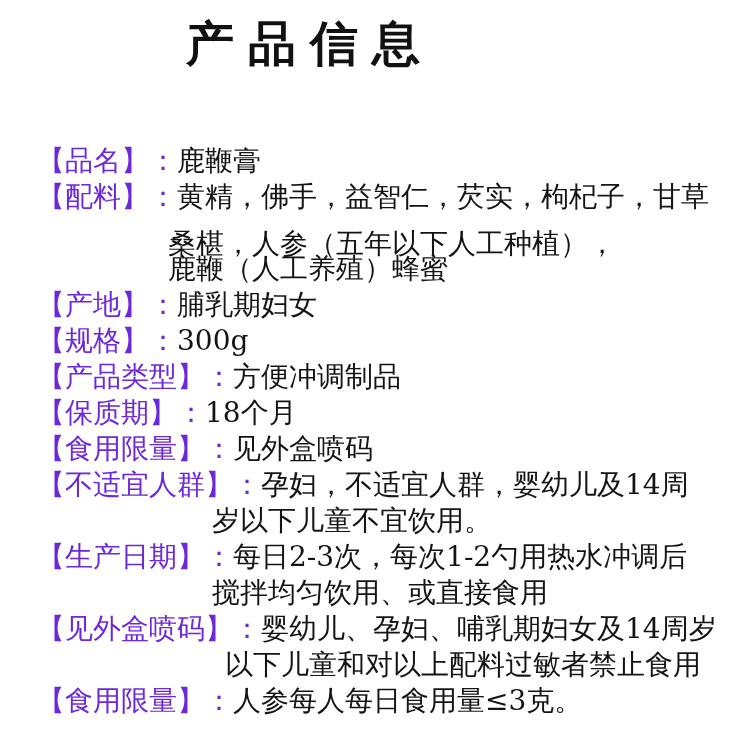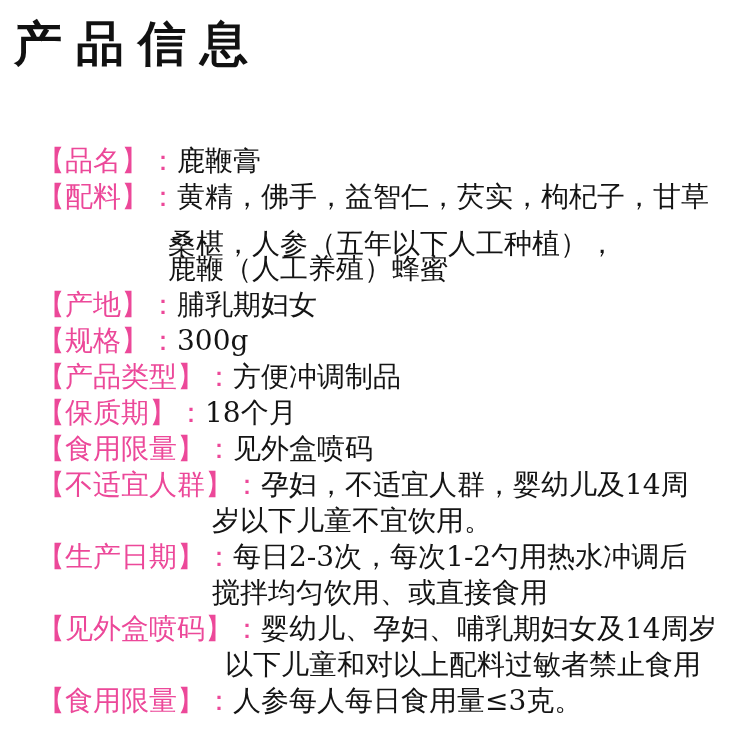--- a/index.html
+++ b/index.html
@@ -6,21 +6,21 @@
   .page{
     position:relative;
     width:750px;height:744px;
     background:#ffffff;
     color:#141414;
     font-family:"DejaVu Serif","Liberation Serif",serif;
     overflow:hidden;
   }
   .header{
     position:absolute;top:0;left:0;width:606px;
-    text-align:left;
+    text-align:center;
   }
   .title{
     margin:0;
     padding-top:12px;
     padding-left:14px; 
     font-size:48px;
     font-weight:bold;
     letter-spacing:14px;
     color:#111111;
   }
@@ -33,21 +33,21 @@
     color:#999999;
   }
   .line{
     position:absolute;
     left:37px;
     font-size:28px;
     line-height:32px;
     white-space:nowrap;
     color:#141414;
   }
-  .lbl{color:#ec4899;}
+  .lbl{color:#6d28d9;}
 </style>
 </head>
 <body>
 
 <div class="page">
 
   <div class="header">
     <h1 class="title">产品信息</h1>
   </div>
 

